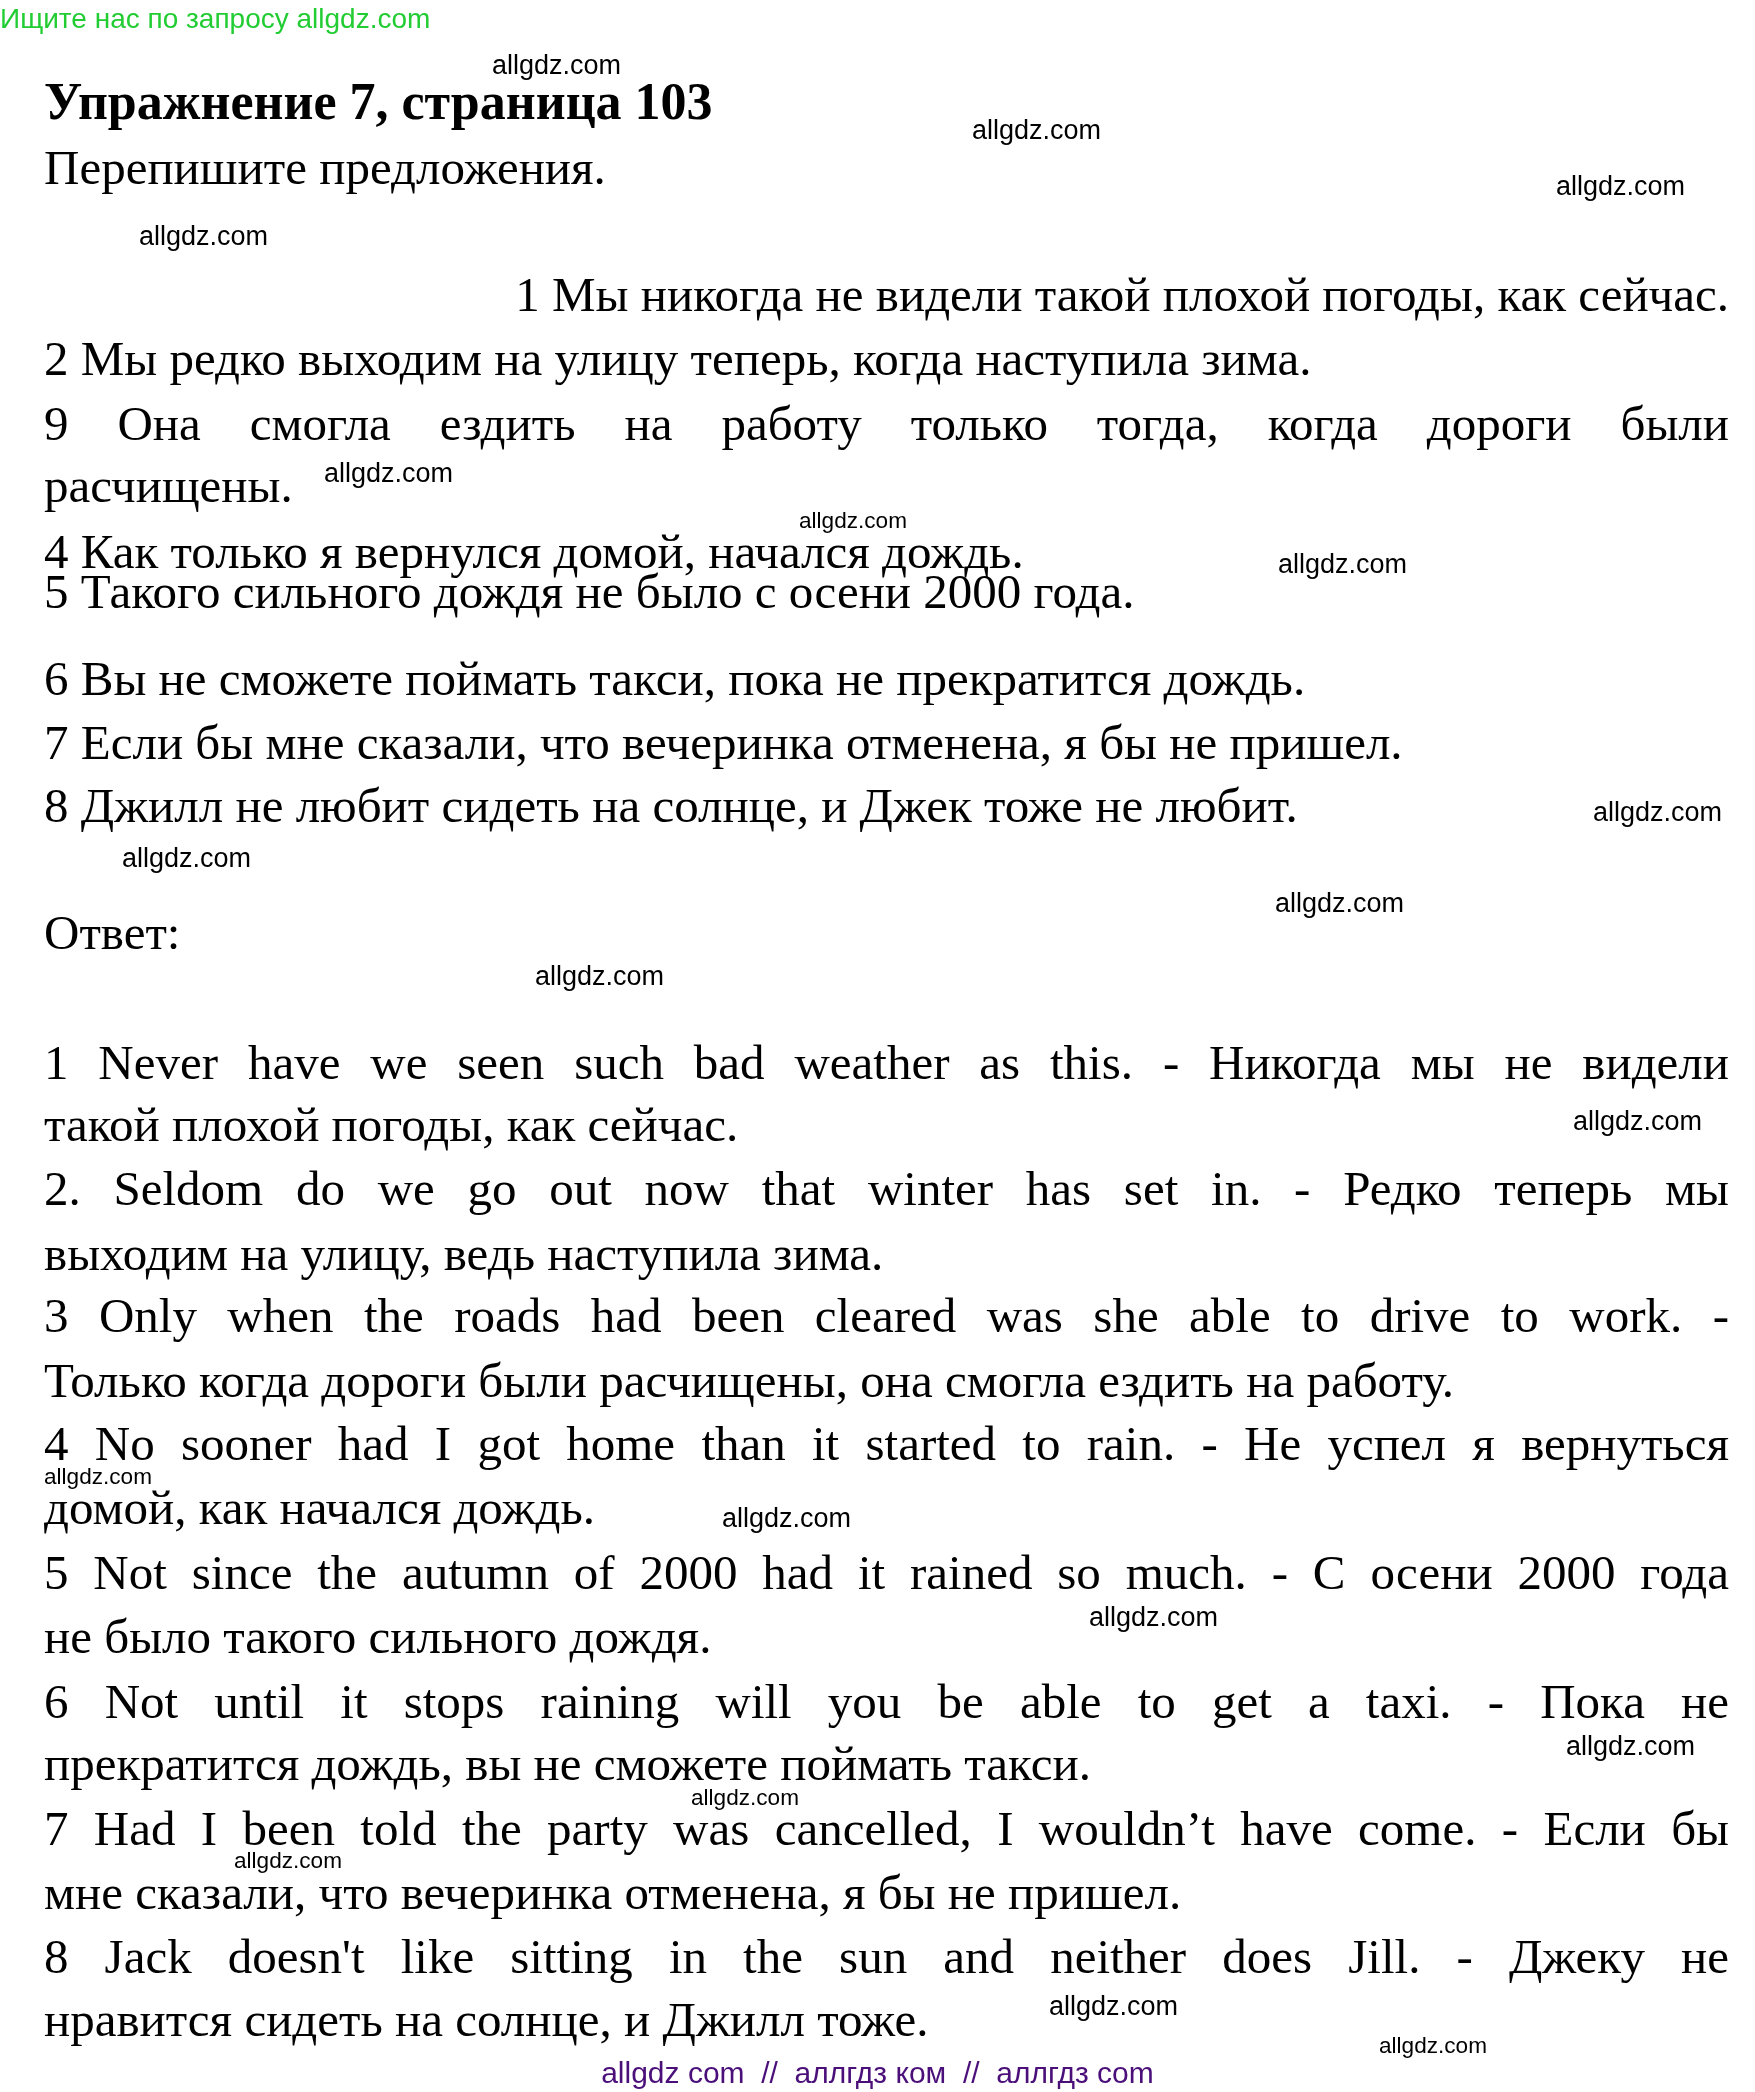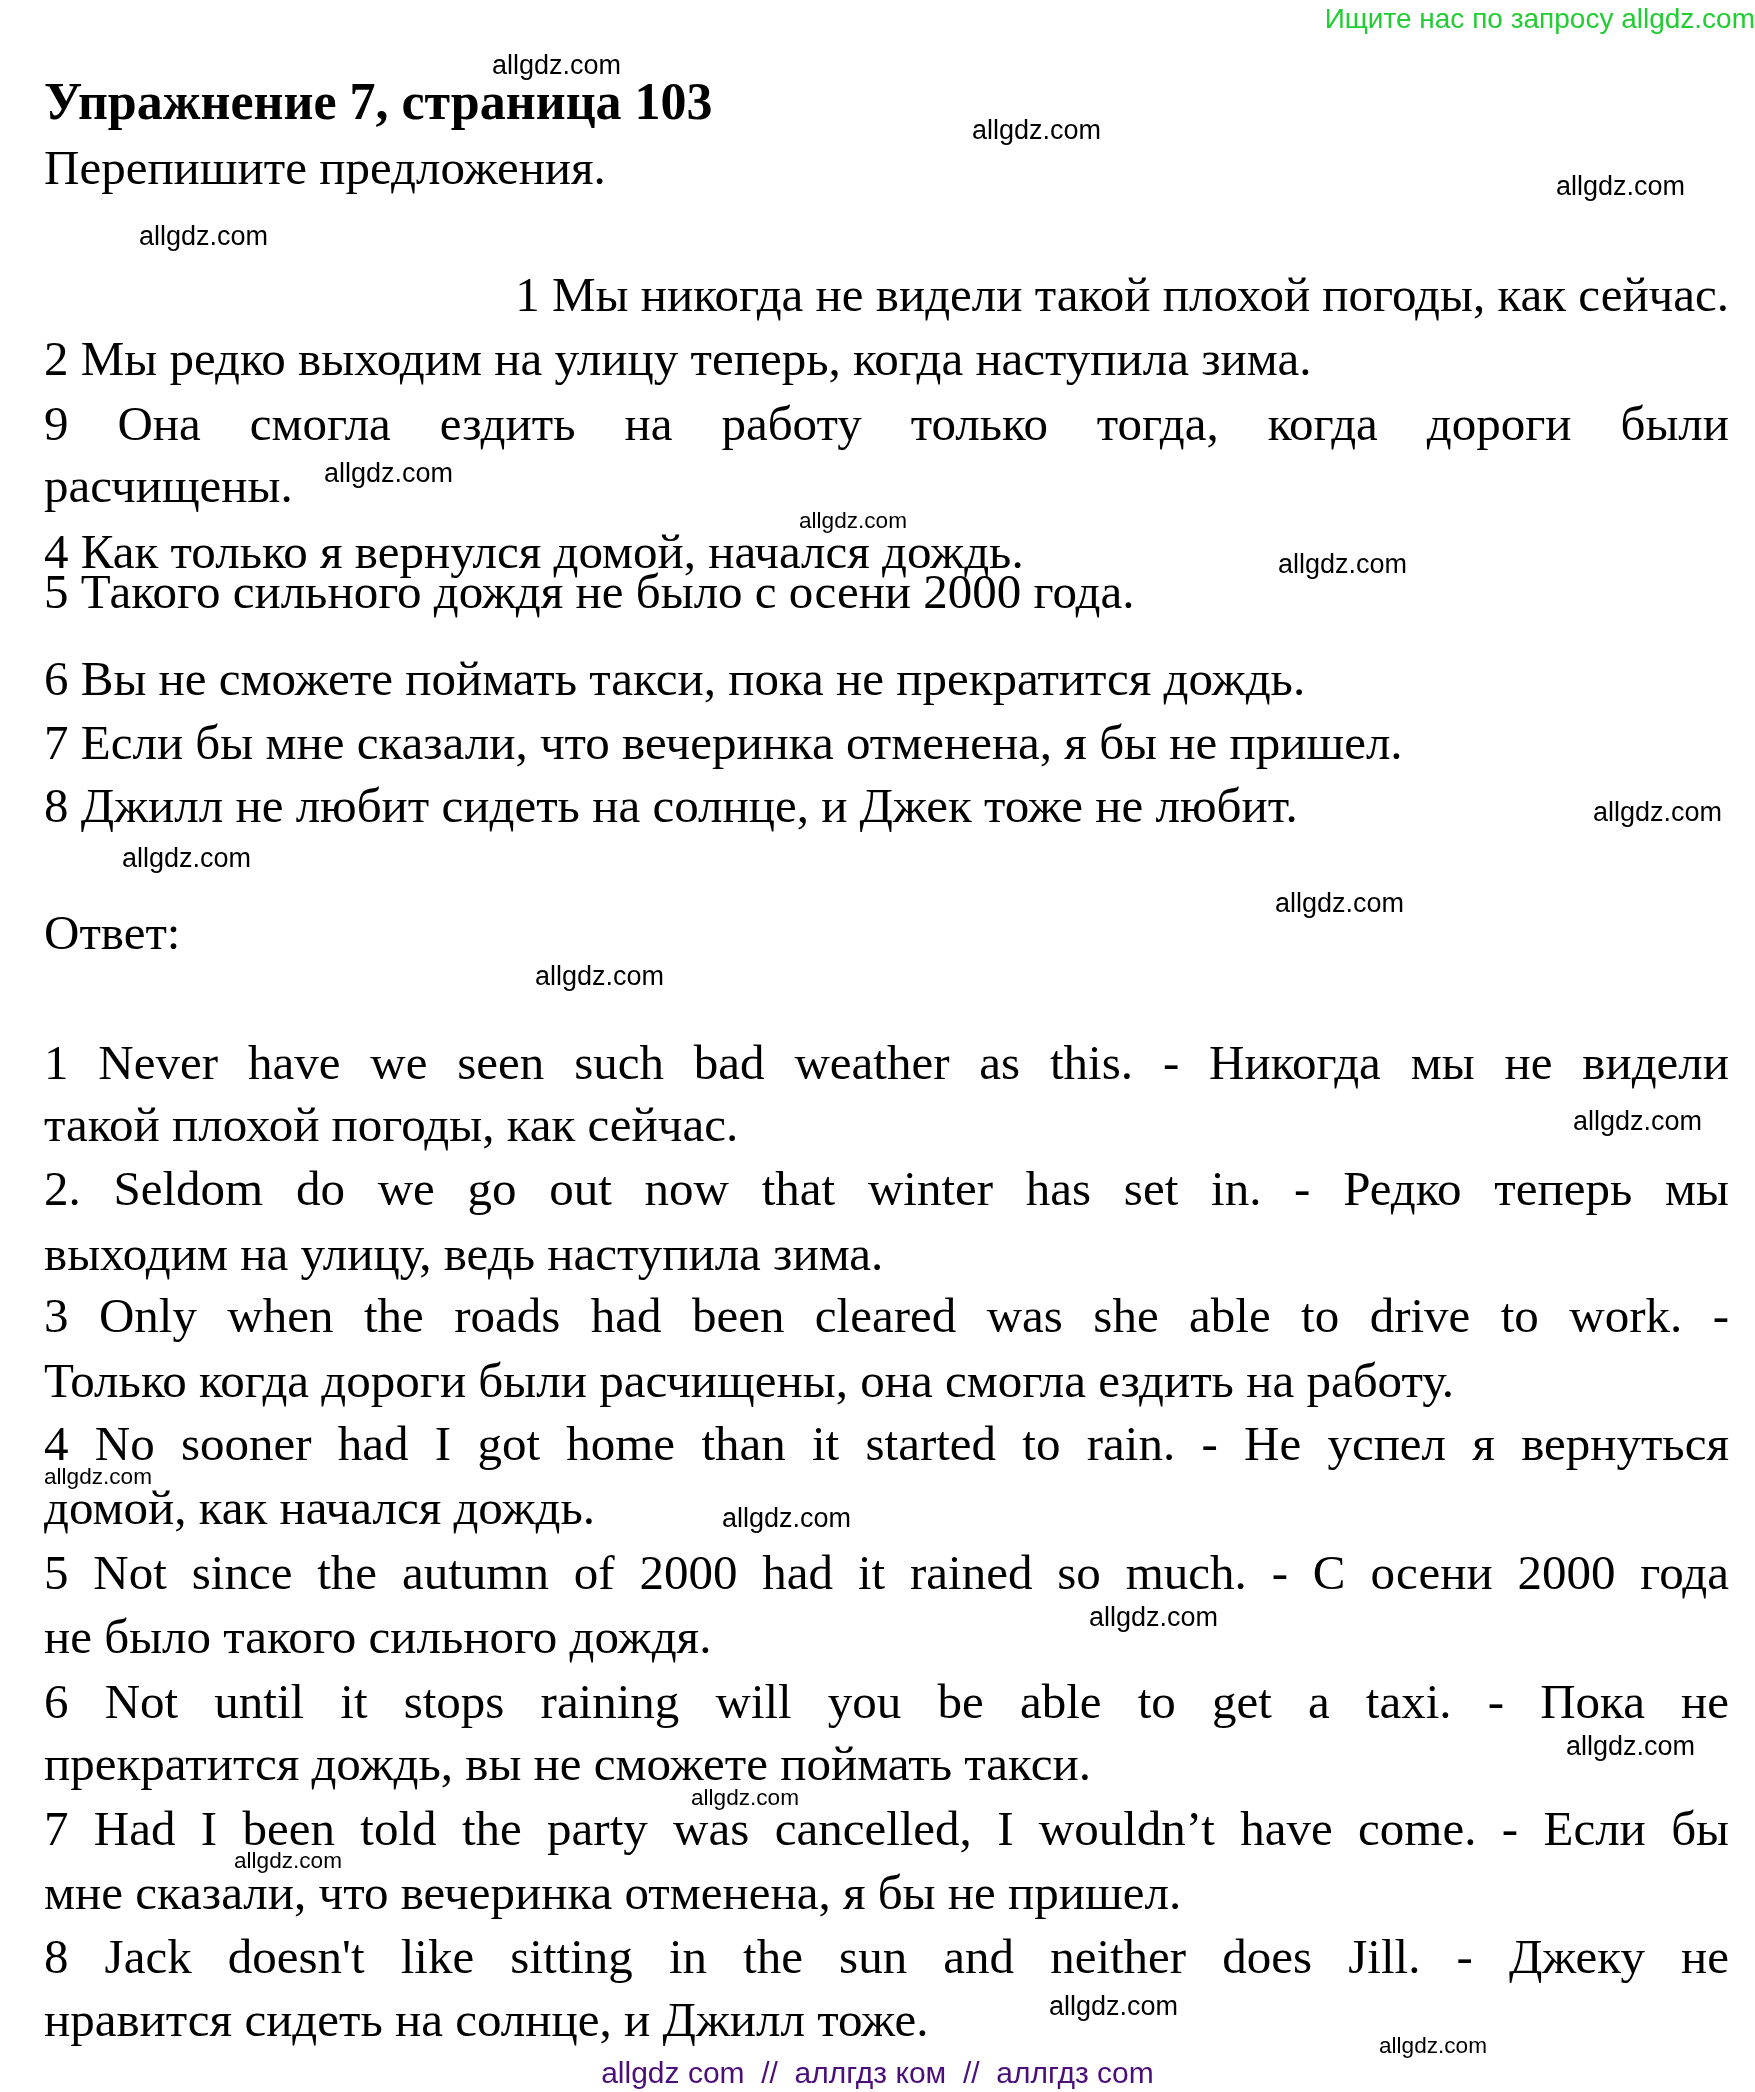--- a/index.html
+++ b/index.html
@@ -1,18 +1,18 @@
 <!DOCTYPE html>
 <html style="font-size:15px"><head>
 <meta charset="utf-8">
 <style>
   html, body { margin: 0; padding: 0; background: #ffffff; }
   body { width: 1755px; height: 2092px; position: relative; overflow: hidden;
          font-family: "Liberation Serif", "DejaVu Serif", serif; color: #000; }
-  .banner { position: absolute; left: 0; width: 1755px; top: 1.9px; text-align: right;
+  .banner { position: absolute; left: 0; width: 1755px; top: 1.9px; text-align: left;
             font-family: "Liberation Sans", "DejaVu Sans", sans-serif; font-size: 28px; line-height: 34px; }
   .footer { position: absolute; left: 0; width: 1755px; top: 2073px; transform: translateY(-50%);
             text-align: center; font-family: "Liberation Sans", "DejaVu Sans", sans-serif; font-size: 30px; }
   .wm { position: absolute; font-family: "Liberation Sans", "DejaVu Sans", sans-serif;
         font-size: 27px; line-height: 30px; color: #000; white-space: nowrap; transform: translateY(-50%); }
   .wm.small { font-size: 22.6px; line-height: 24.5px; }
   .title { position: absolute; left: 44px; top: 102px; transform: translateY(-50%);
            font-size: 52px; font-weight: bold; white-space: nowrap; line-height: 58px; }
   .line { position: absolute; left: 44px; width: 1685px; transform: translateY(-50%);
           font-size: 49px; line-height: 60px; white-space: nowrap; }

